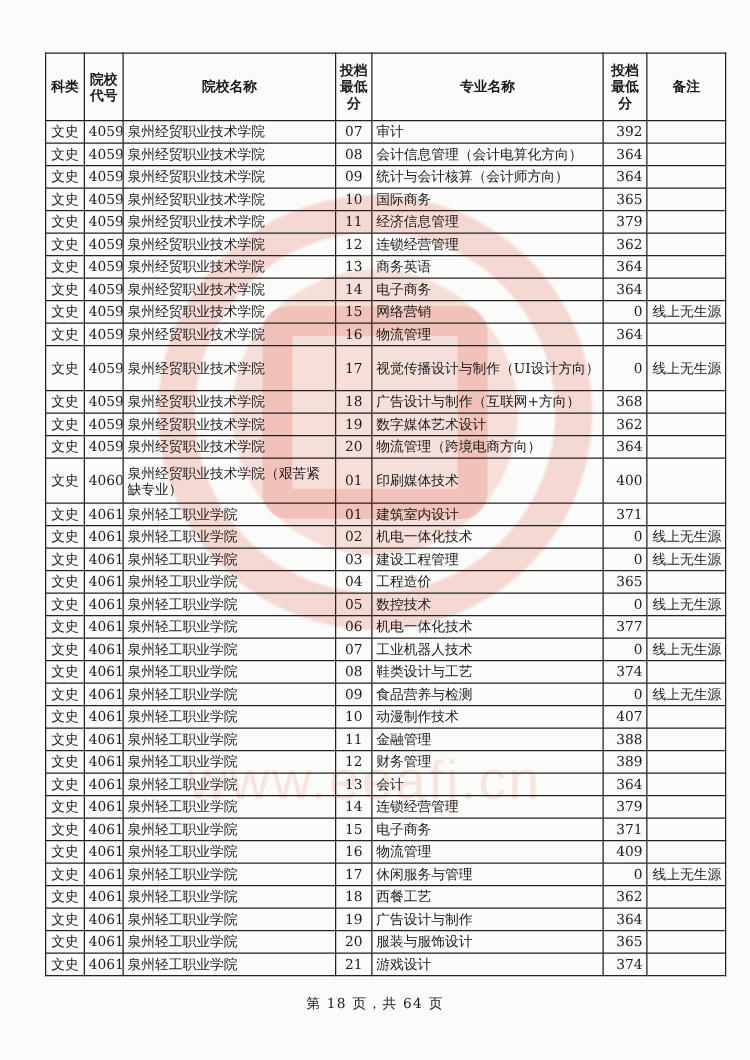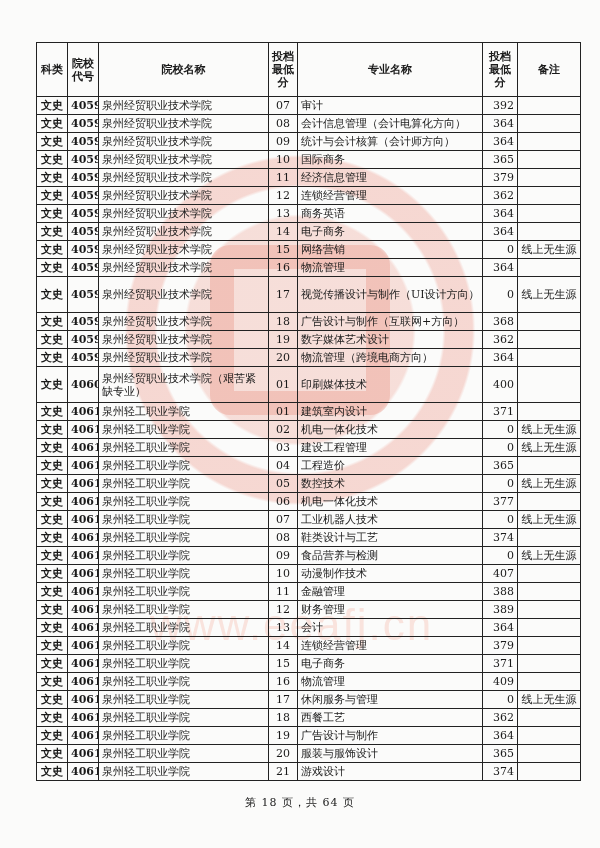--- a/index.html
+++ b/index.html
@@ -29,27 +29,27 @@
     .score-table th, .score-table td {
       border: 1px solid #222; padding: 0 3px; height: 17px; line-height: 13px;
       overflow: hidden; white-space: nowrap;
     }
     .score-table th {
       height: 53px; font-weight: bold; font-size: 11px; text-align: center;
       font-family: "DejaVu Sans", "Liberation Sans", sans-serif; line-height: 13px;
       white-space: normal;
     }
     .score-table tr.tall td { height: 35px; }
-    .c-subject { width: 24px; text-align: center; font-weight: bold; }
-    .c-code { width: 24px; text-align: center; font-weight: bold; }
+    .c-subject { width: 24px; text-align: center; }
+    .c-code { width: 24px; text-align: center; }
     .c-school { width: 163px; text-align: left; white-space: normal !important; }
     .c-mcode { width: 22px; text-align: center; }
     .c-major { width: 178px; text-align: left; }
     .c-score { width: 28px; text-align: right; }
-    .c-note { width: 56px; text-align: center; }
+    .c-note { width: 56px; text-align: right; }
     .footer {
       position: absolute; top: 795px; left: 0; width: 600px; text-align: center; z-index: 1;
       font-size: 11px; letter-spacing: 1px;
     }
   </style>
 </head>
 <body>
 
 <div class="watermark"></div>
 <div class="watermark-block"></div>

